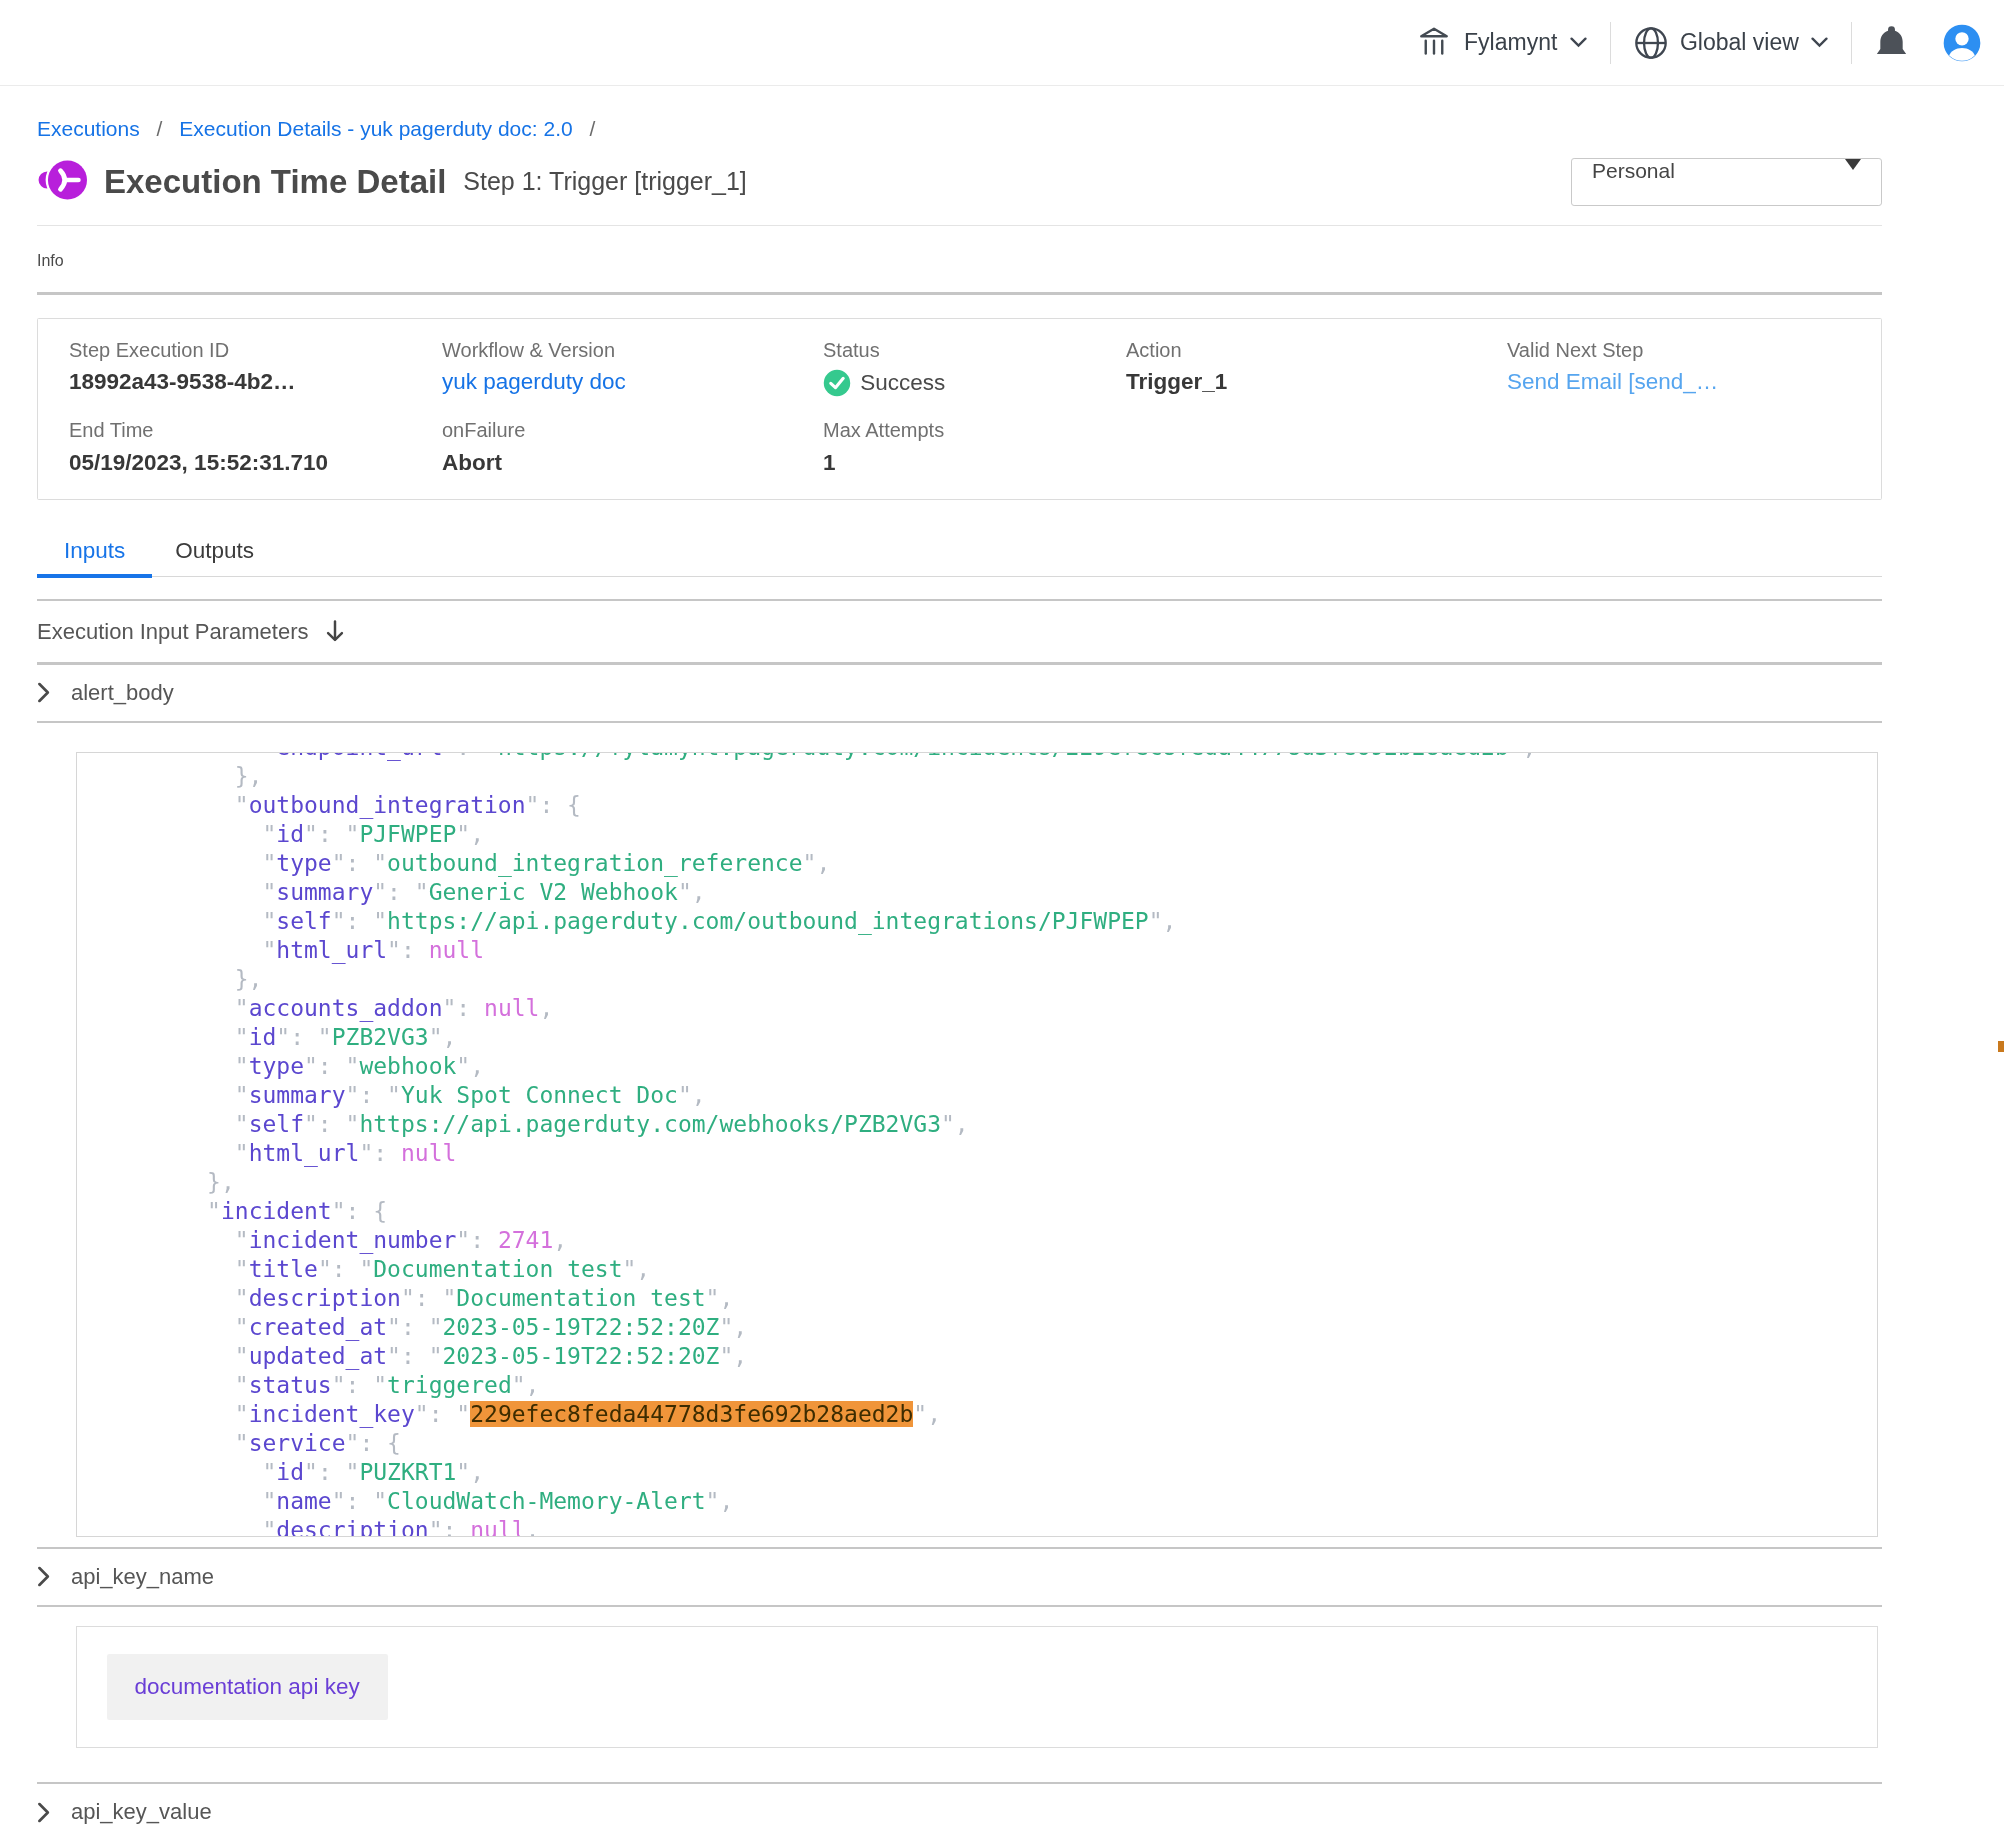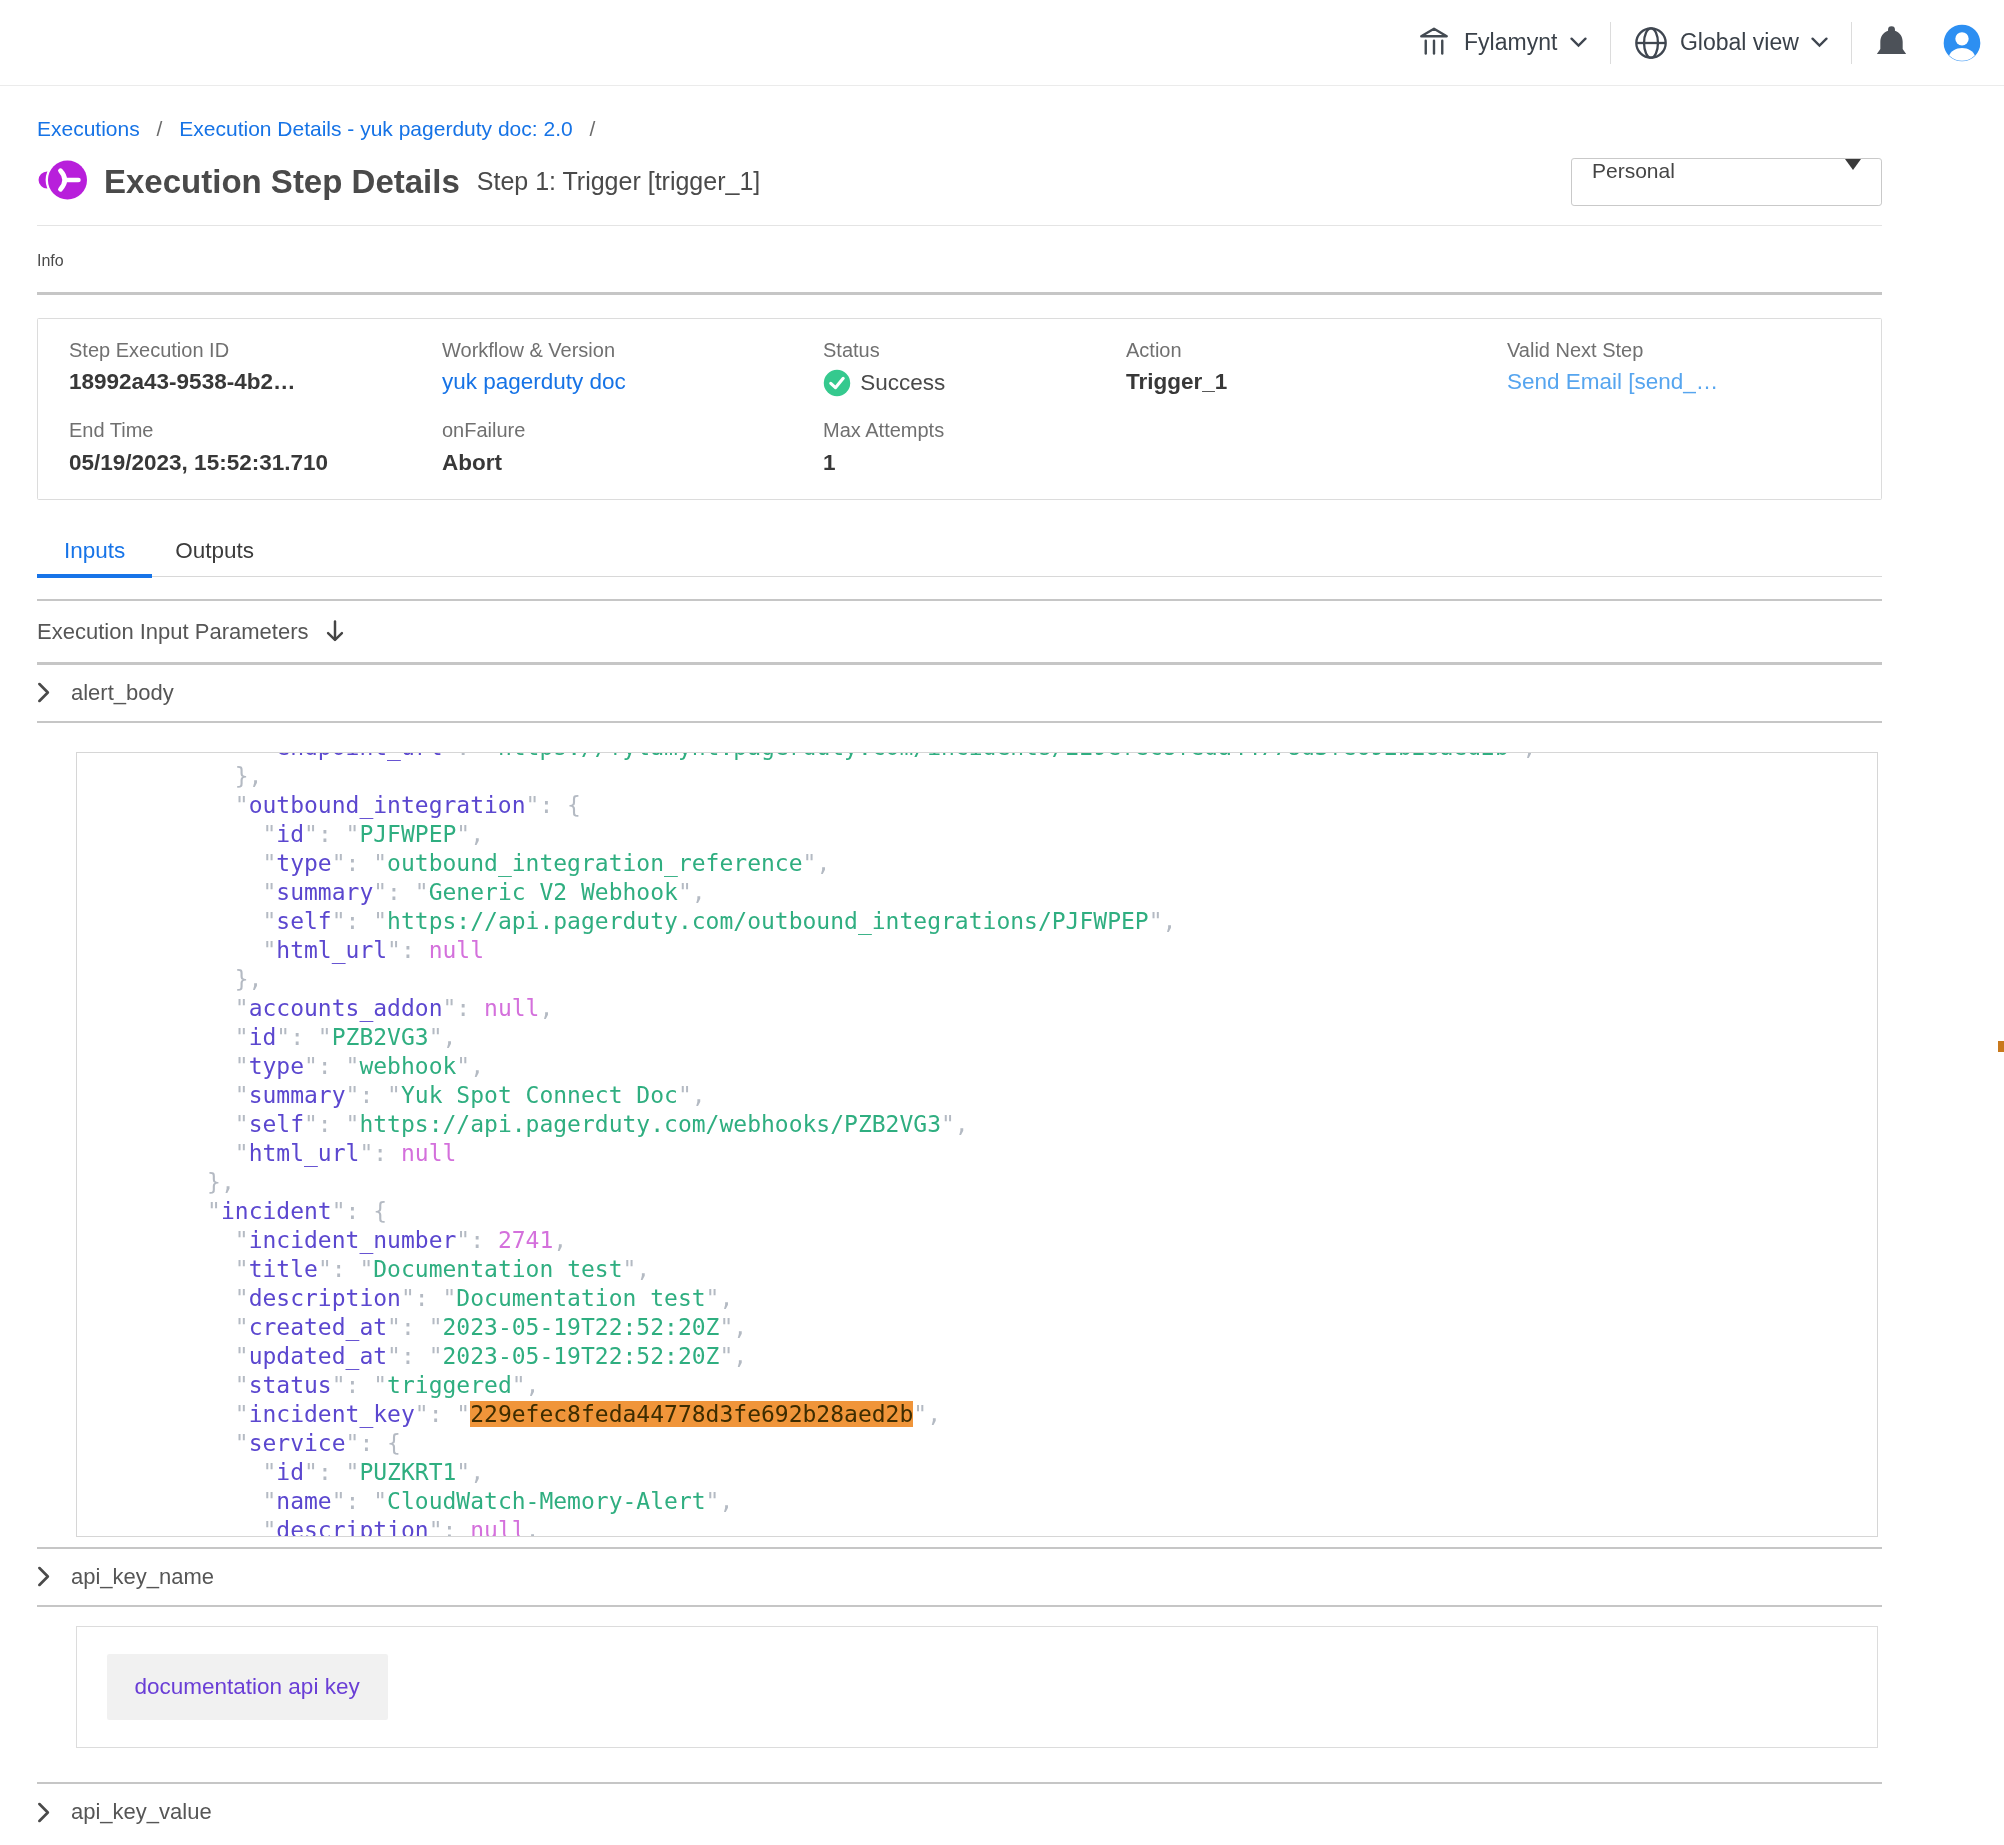--- a/index.html
+++ b/index.html
@@ -132,21 +132,21 @@
   <div class="title-row">
     <span class="app-logo">
       <svg width="50" height="50" viewBox="0 0 64 64">
         <circle cx="13" cy="32" r="11" fill="#b81fdb"></circle>
         <circle cx="39" cy="32" r="28" fill="#ffffff"></circle>
         <circle cx="39" cy="32" r="25" fill="#b81fdb"></circle>
         <path d="M30 20 Q41 32 30 44" fill="none" stroke="#ffffff" stroke-width="6" stroke-linecap="round"></path>
         <line x1="38" y1="32" x2="53" y2="32" stroke="#ffffff" stroke-width="6" stroke-linecap="round"></line>
       </svg>
     </span>
-    <span class="title">Execution Step Details</span>
+    <span class="title">Execution Time Detail</span>
     <span class="subtitle">Step 1: Trigger [trigger_1]</span>
     <div class="scope-select">
       <span>Personal</span>
       <span class="scope-caret"></span>
     </div>
   </div>
 
   <div class="hr-thin"></div>
 
   <div class="info-h">Info</div>

